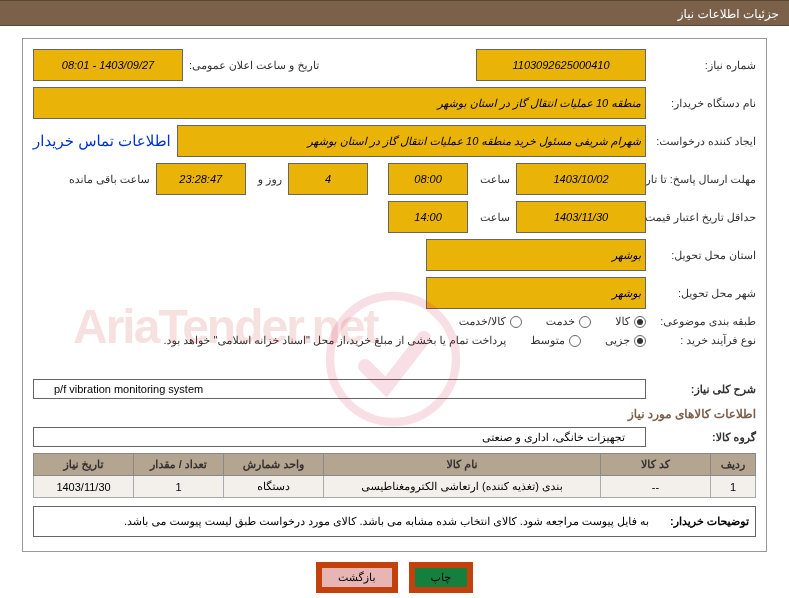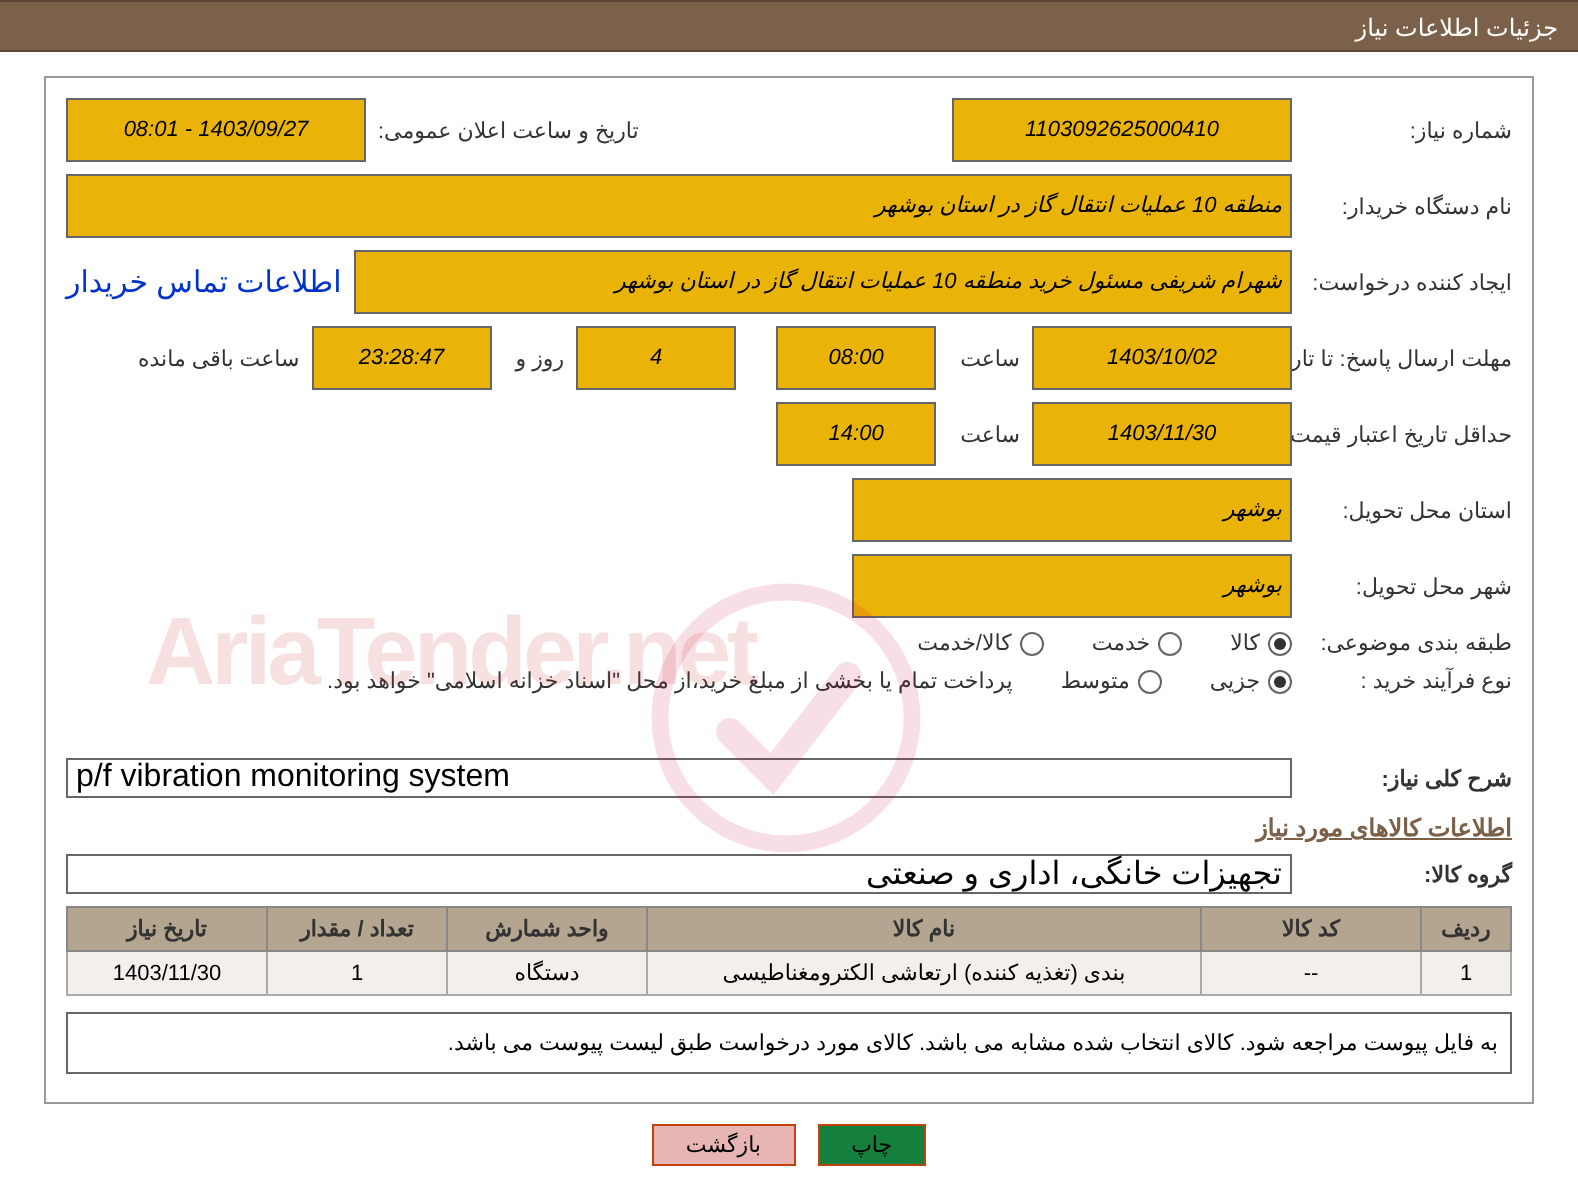--- a/index.html
+++ b/index.html
@@ -8,30 +8,30 @@
 .header-bar { background: #7B604A; color: #fff; height: 26px; line-height: 26px; padding-right: 10px; font-size: 12px; font-weight: normal; border-top: 1px solid #5a4536; border-bottom: 1px solid #5a4536; }
 .content-frame { border: 1px solid #999; margin: 12px 22px 8px 22px; padding: 10px 10px 14px 10px; position: relative; }
 .row { display: flex; align-items: center; margin-bottom: 6px; }
 .label { color: #333; font-size: 11px; padding-left: 6px; white-space: nowrap; }
 .input-box { background: #eab308; border: 1px solid #666; height: 32px; line-height: 16px; padding: 0 4px; font-size: 11px; display: inline-flex; align-items: center; font-style: italic; }
 .input-box.center { justify-content: center; }
 .link-text { color: #0033cc; cursor: pointer; font-size: 15px; }
 .radio-group { display: flex; align-items: center; gap: 4px; }
 .radio-circle { width: 12px; height: 12px; border: 1px solid #666; border-radius: 50%; display: inline-flex; align-items: center; justify-content: center; background: #fff; }
 .radio-circle.checked::after { content: ""; width: 6px; height: 6px; background: #333; border-radius: 50%; display: block; }
-.section-title { color: #7B604A; font-weight: bold; font-size: 12px; margin: 8px 0 6px 0; text-align: right; text-decoration: underline; }
-.wide-input { background: #fff; border: 1px solid #666; height: 20px; padding: 2px 4px; font-size: 16px; display: flex; align-items: center; }
+.section-title { color: #7B604A; font-weight: bold; font-size: 12px; margin: 8px 0 6px 0; text-align: right; }
+.wide-input { background: #fff; border: 1px solid #666; height: 20px; padding: 2px 20px; font-size: 11px; display: flex; align-items: center; }
 table.data-table { width: 100%; border-collapse: collapse; margin-top: 4px; }
 table.data-table th { background: #B4A590; border: 1px solid #888; padding: 4px 6px; font-size: 11px; font-weight: bold; text-align: center; color: #333; }
 table.data-table td { background: #F3F0EC; border: 1px solid #aaa; padding: 4px 6px; font-size: 11px; text-align: center; }
 .note-box { border: 1px solid #666; margin-top: 8px; display: flex; direction: rtl; }
 .note-label { width: 100px; padding: 8px 6px; font-size: 11px; font-weight: bold; text-align: right; }
 .note-text { flex: 1; padding: 8px 6px; font-size: 11px; text-align: right; }
 .button-row { text-align: center; margin: 10px 0 20px 0; }
-.btn { display: inline-block; border: 1px solid #c2410c; padding: 3px 16px; margin: 0 4px; font-size: 11px; cursor: pointer; }
+.btn { display: inline-block; border: 6px solid #c2410c; padding: 3px 16px; margin: 0 4px; font-size: 11px; cursor: pointer; }
 .btn-print { background: #15803d; }
 .btn-back { background: #E8B5B5; }
 .watermark { position: absolute; top: 260px; left: 50px; font-size: 48px; font-weight: bold; color: rgba(200,50,50,0.15); pointer-events: none; font-family: Arial; letter-spacing: -2px; }
 .watermark-logo { position: absolute; top: 250px; left: 300px; width: 140px; height: 140px; pointer-events: none; opacity: 0.12; }
 .watermark-logo svg { width: 100%; height: 100%; }
 </style>
 </head>
 <body>
 
 <div class="page">
@@ -159,20 +159,21 @@
           <td>--</td>
           <td>بندی (تغذیه کننده) ارتعاشی الکترومغناطیسی</td>
           <td>دستگاه</td>
           <td>1</td>
           <td>1403/11/30</td>
         </tr>
       </tbody>
     </table>
 
     <div class="note-box">
+      <div class="note-label">توضیحات خریدار:</div>
       <div class="note-text">به فایل پیوست مراجعه شود. کالای انتخاب شده مشابه می باشد. کالای مورد درخواست طبق لیست پیوست می باشد.</div>
     </div>
 
   </div>
 
   <div class="button-row">
     <span class="btn btn-print">چاپ</span>
     <span class="btn btn-back">بازگشت</span>
   </div>
 </div>

